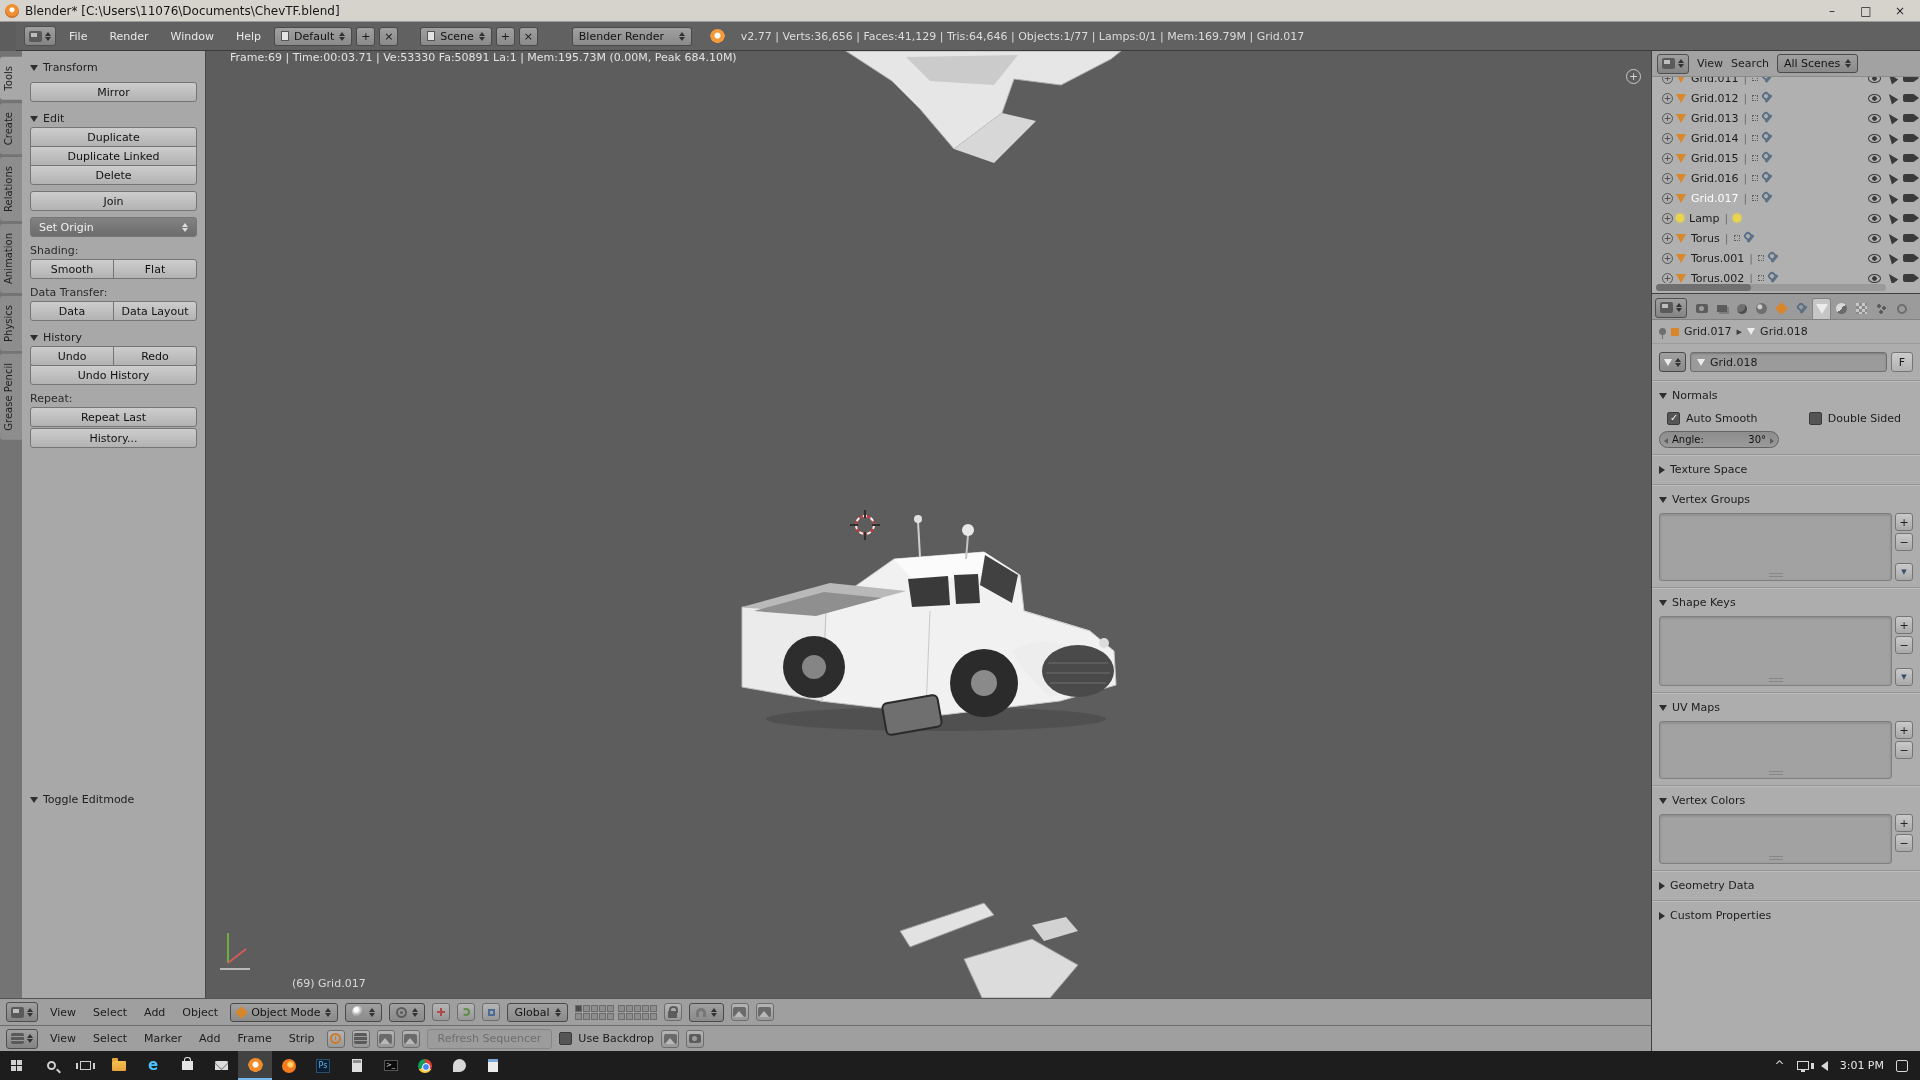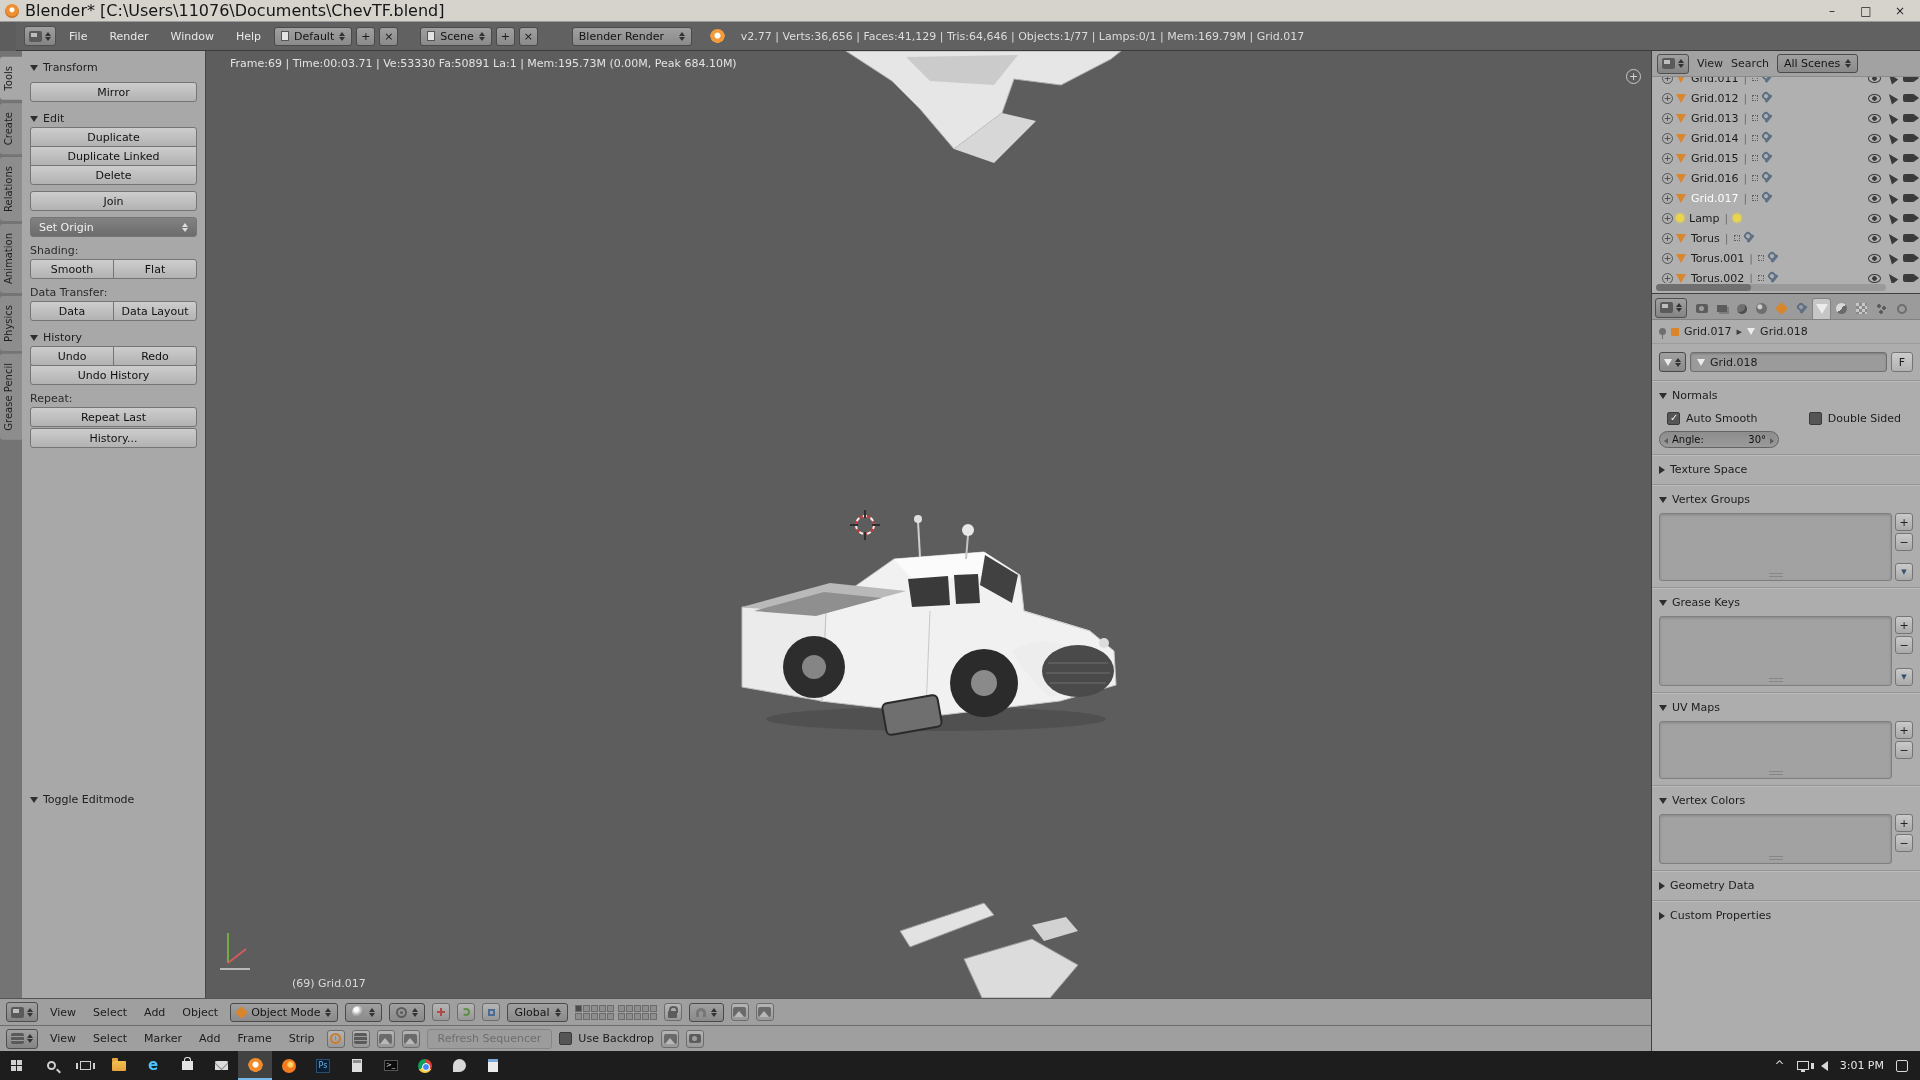--- a/index.html
+++ b/index.html
@@ -25,21 +25,21 @@
   .menu-btn .arrows::before { border-bottom-color:#ddd; } .menu-btn .arrows::after { border-top-color:#ddd; }
   .chk { width:13px; height:13px; border-radius:2px; background:#555; border:1px solid #3a3a3a; position:relative; flex:none; }
   .chk.checked::after { content:'✓'; color:#f0f0f0; font-size:10px; position:absolute; left:2px; top:-1px; }
   .ed-btn { display:inline-flex; align-items:center; gap:3px; background:linear-gradient(#a0a0a0,#848484); border:1px solid #4f4f4f; border-radius:3px; height:20px; padding:0 4px; flex:none; }
   .ed-glyph { width:13px; height:11px; background:#5a5a5a; border-radius:2px; position:relative; }
   .ed-glyph::after { content:''; position:absolute; left:2px; top:2px; width:6px; height:4px; background:#bdbdbd; }
 
   
   .titlebar { position:absolute; left:0; top:0; width:1920px; height:22px; background:#d6d3cd; display:flex; align-items:center; gap:6px; padding:0 5px; border-bottom:1px solid #9a9a9a; }
   .app-logo { width:14px; height:14px; border-radius:50%; background:radial-gradient(circle at 50% 42%, #fff 2px, #ef8f30 3px 6px, #c8742a 7px); flex:none; }
-  .title-text { font-size:16px; color:#151515;text-align:right; }
+  .title-text { font-size:12px; color:#151515;text-align:right; }
   .win-controls { margin-left:auto; display:flex; gap:4px; }
   .win-btn { width:30px; height:18px; display:flex; align-items:center; justify-content:center; color:#222; font-size:12px; }
 
   
   .menubar { position:absolute; left:16px; top:22px; width:1920px; height:29px; background:#616161; display:flex; align-items:center; gap:4px; padding:0 8px; color:#e6e6e6; border-bottom:1px solid #3b3b3b; }
   .menu-item { padding:0 9px; color:#e9e9e9; }
   .stats-text { margin-left:12px; color:#dcdcdc; }
   .blender-logo { width:15px; height:15px; border-radius:50%; background:radial-gradient(circle at 50% 44%, #fff 2.5px, #f39A3a 3.5px 7px, transparent 7.5px); margin-left:14px; flex:none; }
   .page-glyph { width:8px; height:10px; background:#e4e4e4; border:1px solid #555; }
 
@@ -53,21 +53,21 @@
   .phead { display:flex; align-items:center; gap:5px; height:17px; color:#202020; }
   .tri-d { width:0; height:0; border-left:4px solid transparent; border-right:4px solid transparent; border-top:6px solid #2e2e2e; flex:none; }
   .tri-r { width:0; height:0; border-top:4px solid transparent; border-bottom:4px solid transparent; border-left:6px solid #2e2e2e; flex:none; }
   .shelf-label { margin:7px 0 2px; color:#2b2b2b; }
   .gap6 { height:6px; } .gap8 { height:8px; }
   .toggle-edit { position:absolute; left:8px; top:740px; width:168px; }
 
   
   .viewport { position:absolute; left:206px; top:51px; width:1445px; height:947px; background:#5d5d5d; overflow:hidden; }
   .vp-scene { position:absolute; left:0; top:0; width:1445px; height:947px; }
-  .vp-stats { position:absolute; left:24px; top:6px; color:#e3e3e3; }
+  .vp-stats { position:absolute; left:24px; top:0; color:#e3e3e3; }
   .vp-object { position:absolute; left:74px; bottom:8px; color:#dadada;margin-left:12px; }
   .vp-expand { position:absolute; right:10px; top:18px; width:15px; height:15px; border:1px solid #c9c9c9; border-radius:50%; color:#d6d6d6; display:flex; align-items:center; justify-content:center; font-size:11px; line-height:1; }
 
   
   .outliner { position:absolute; left:1651px; top:51px; width:269px; height:243px; background:#b0b0b0; border-left:1px solid #404040; border-bottom:1px solid #404040; }
   .out-header { height:26px; background:#a2a2a2; border-bottom:1px solid #8b8b8b; display:flex; align-items:center; gap:8px; padding:0 5px; }
   .out-rows { height:206px; overflow:hidden; }
   .out-row { height:20px; display:flex; align-items:center; gap:3px; padding:0 5px 0 10px; }
   .out-row.partial { margin-top:-9px; }
   .out-name { margin-left:2px; }
@@ -630,21 +630,21 @@
       <div class="side-col">
         <span class="side-btn">+</span>
         <span class="side-btn">−</span>
         <span class="side-btn specials">▼</span>
       </div>
     </div>
     <div class="psep"></div>
 
     <div class="phead">
         <span class="tri-d"></span>
-        <span>Grease Keys</span>
+        <span>Shape Keys</span>
       </div>
     <div class="list-wrap">
       <div class="listbox" style="height:70px">
           <span class="grip"></span>
         </div>
       <div class="side-col">
         <span class="side-btn">+</span>
         <span class="side-btn">−</span>
         <span class="side-btn specials">▼</span>
       </div>

